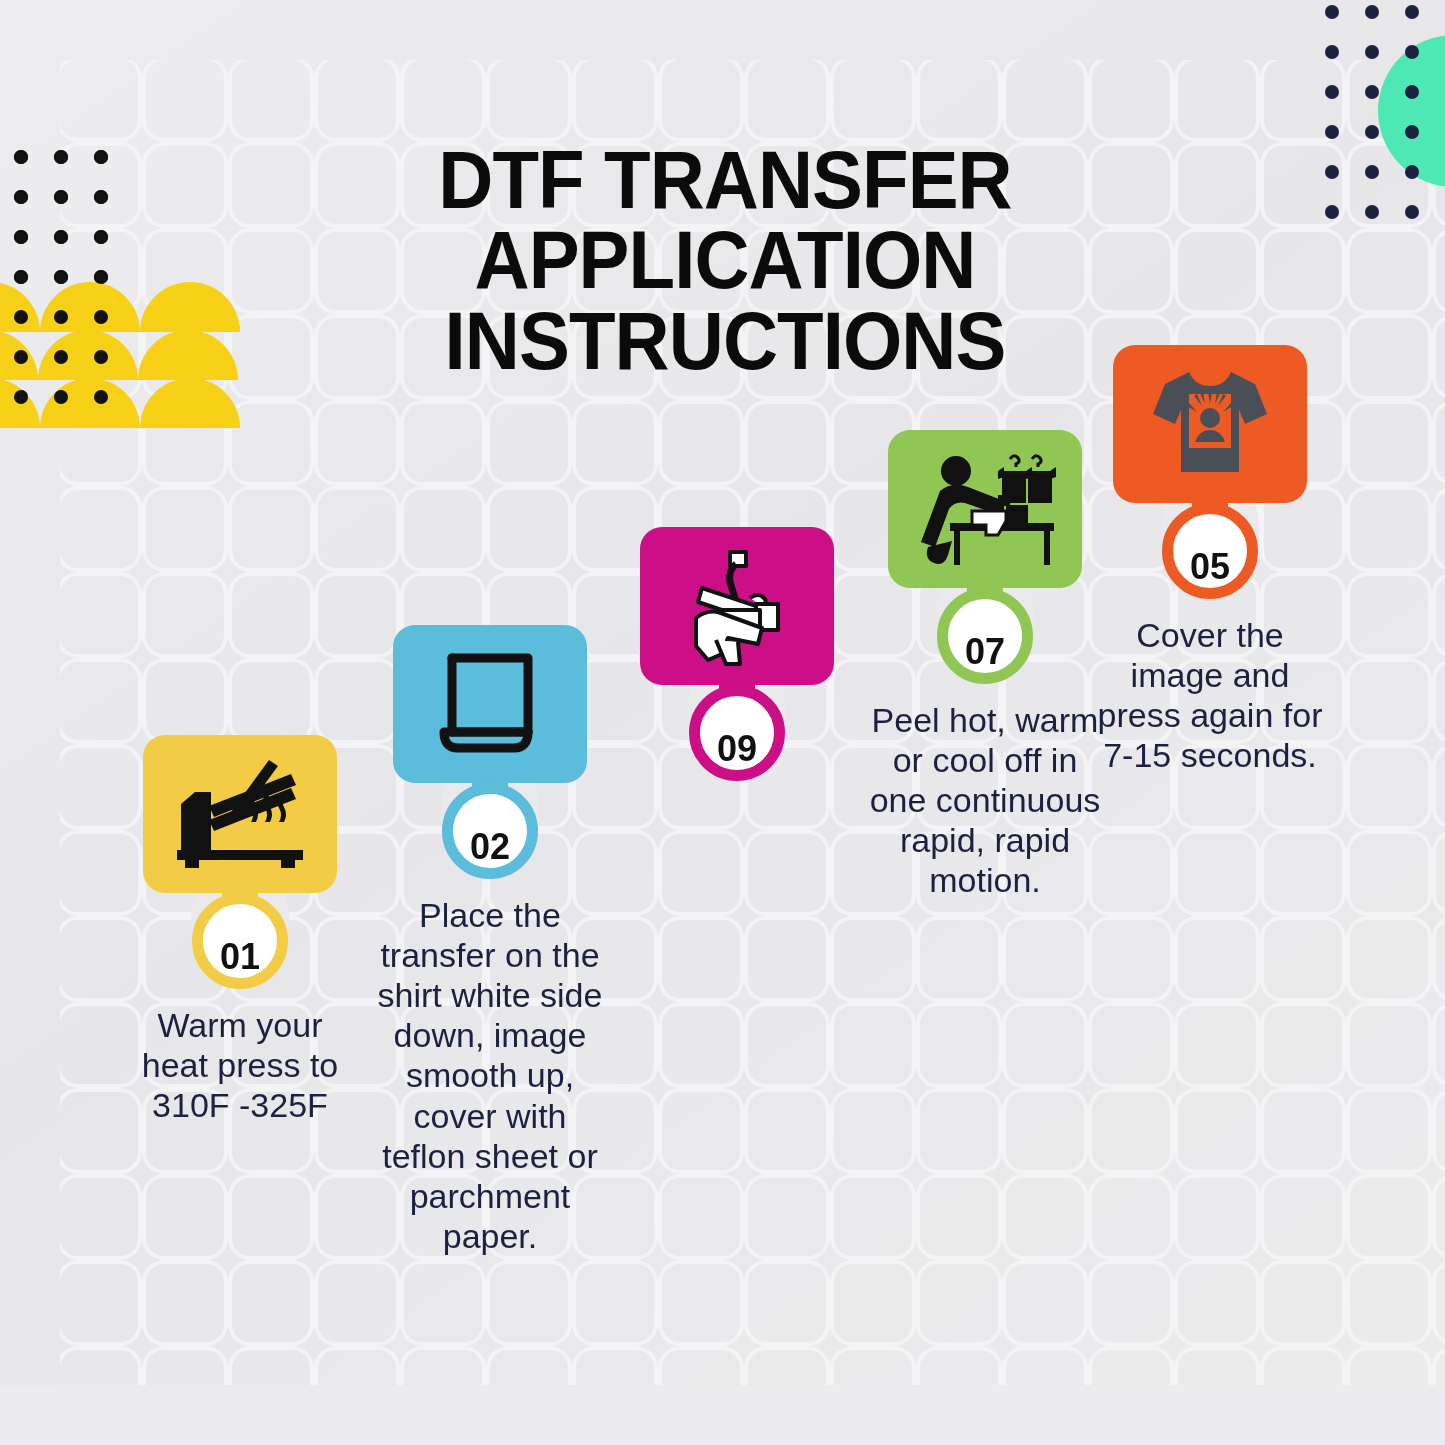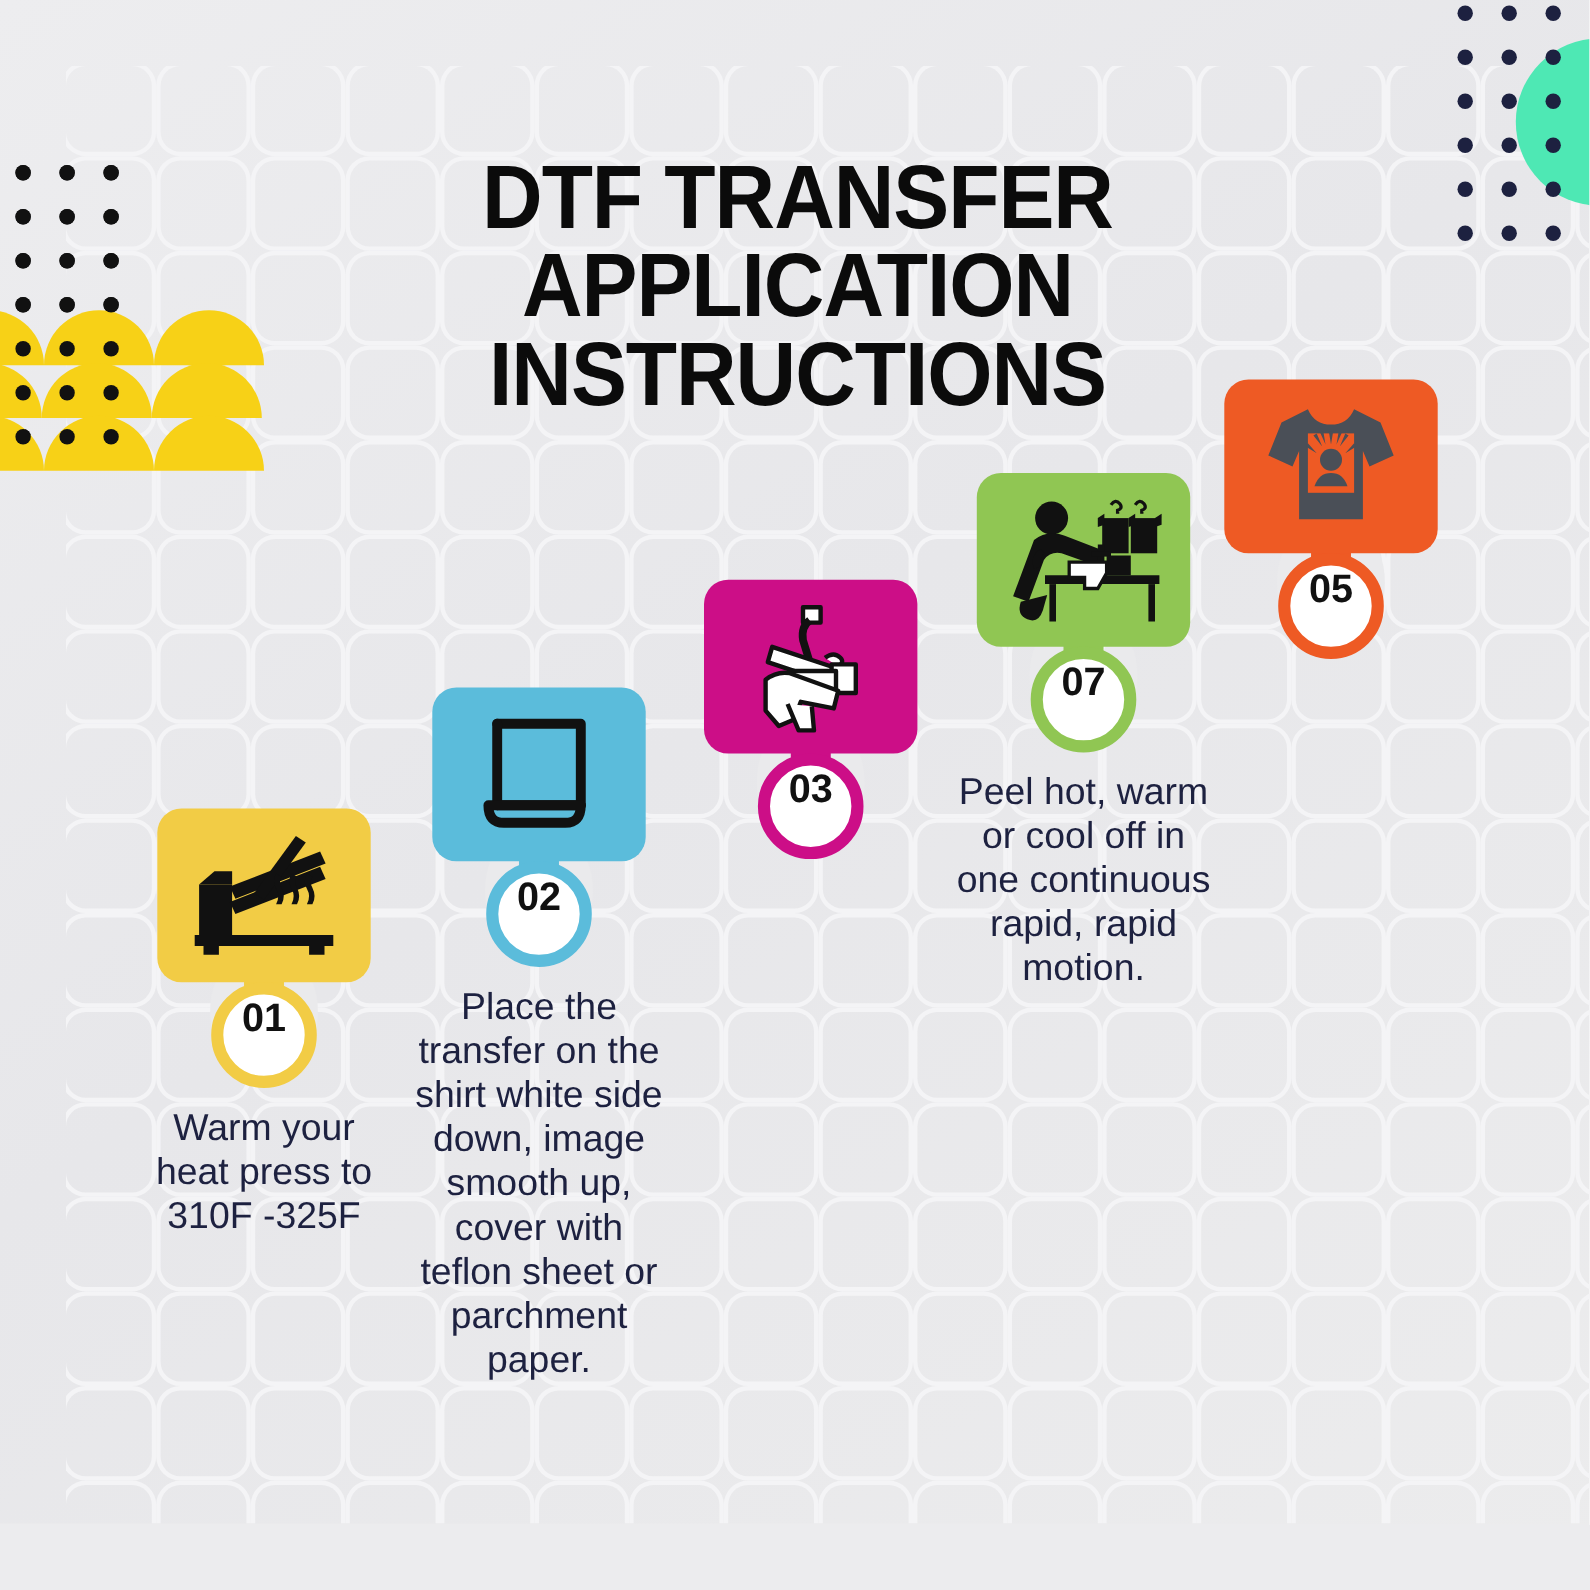--- a/index.html
+++ b/index.html
@@ -146,21 +146,21 @@
   .stem .notch-r { right: -31px; }
 
   .badge {
     position: relative;
     width: 96px;
     height: 96px;
     margin: 0 auto;
     border-radius: 50%;
     background: #ffffff;
     display: flex;
-    align-items: flex-start;
+    align-items: flex-end;
     justify-content: center;
     z-index: 4;
     box-sizing: border-box;
   }
   .badge span {
     font-family: "Liberation Sans", sans-serif;
     font-weight: bold;
     font-size: 36px;
     color: #111111;
     letter-spacing: 0px;
@@ -629,21 +629,21 @@
               <path d="M44 96 l10 24 h14 l-2 -22" fill="#ffffff"></path>
             </g>
           </svg>
         </div>
       </div>
       <div class="stem" id="stem-3" style="background: rgb(204, 14, 135);">
         <div class="notch-l"></div>
           <div class="notch-r"></div>
       </div>
       <div class="badge" id="badge-3" style="border: 11px solid rgb(204, 14, 135);">
-        <span>03</span>
+        <span>09</span>
       </div>
     </div>
   </div>
 
   <div class="step" id="step-4" style="left:860px; top:430px;">
     <div class="pin">
       <div class="card" id="card-4" style="background: rgb(144, 198, 83);">
         <div class="icon-wrap">
           <svg width="150" height="124" viewBox="0 0 150 124" aria-hidden="true">
             <g fill="#111111">
@@ -702,15 +702,16 @@
         </div>
       </div>
       <div class="stem" id="stem-5" style="background: rgb(238, 90, 36);">
         <div class="notch-l"></div>
           <div class="notch-r"></div>
       </div>
       <div class="badge" id="badge-5" style="border: 11px solid rgb(238, 90, 36);">
         <span>05</span>
       </div>
     </div>
+    <div class="step-text">Cover the image and press again for 7-15 seconds.</div>
   </div>
 
 </div>
 
 </body></html>

